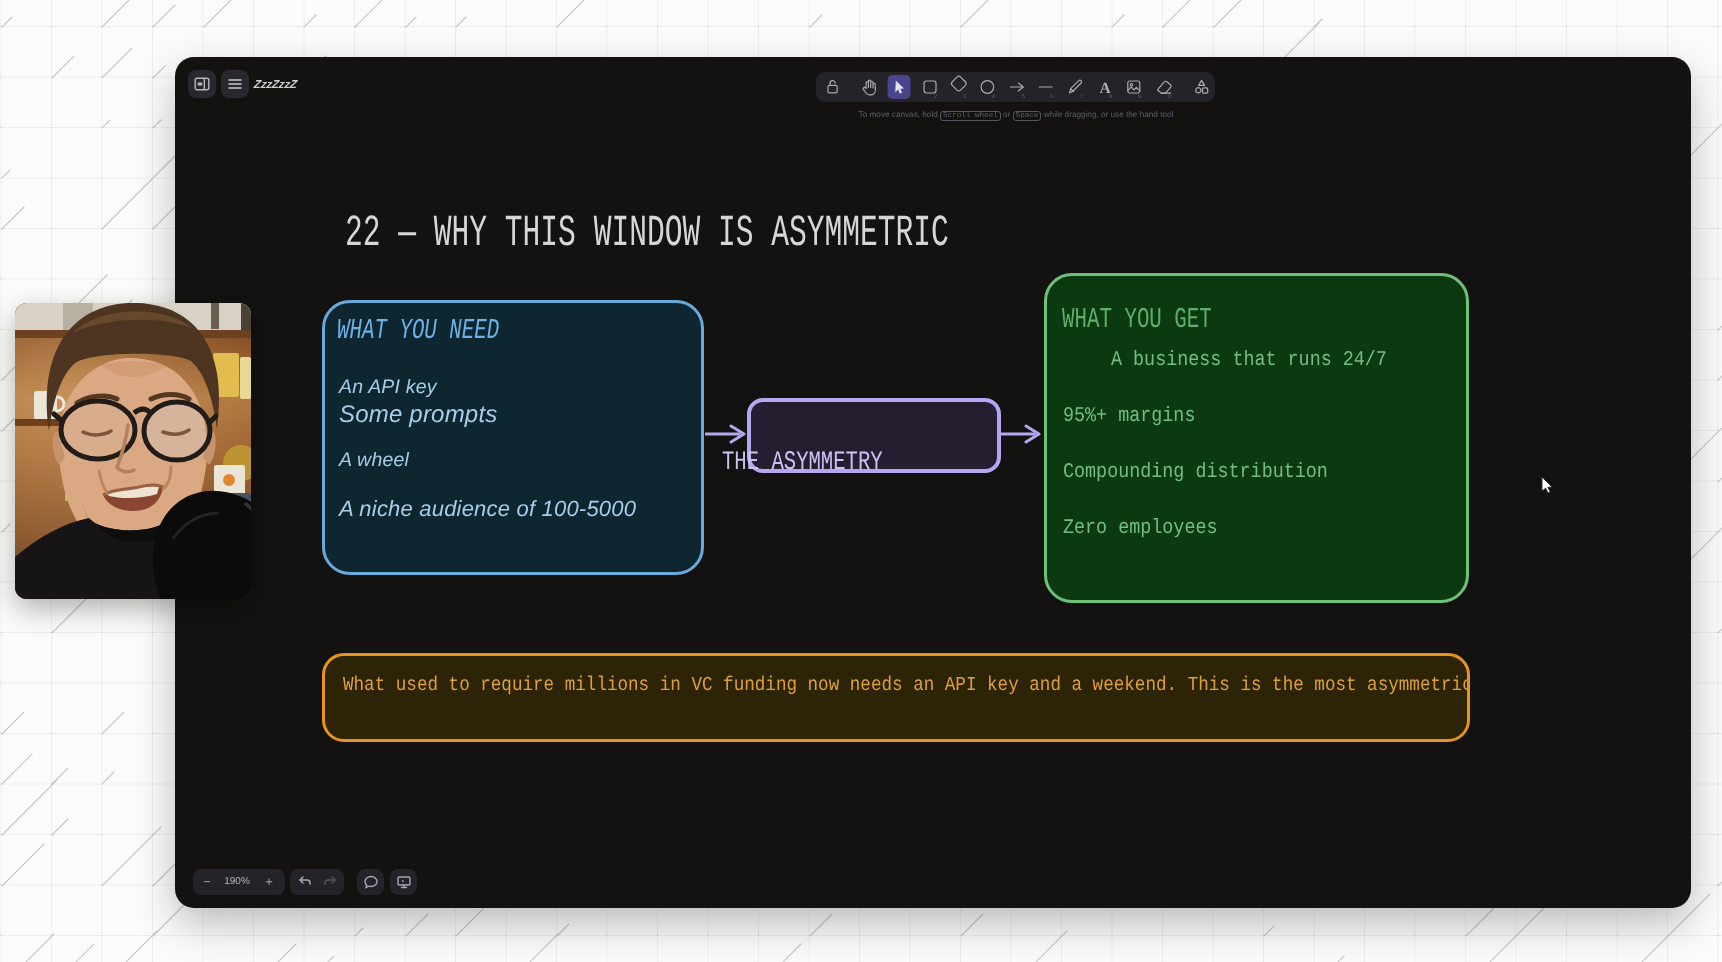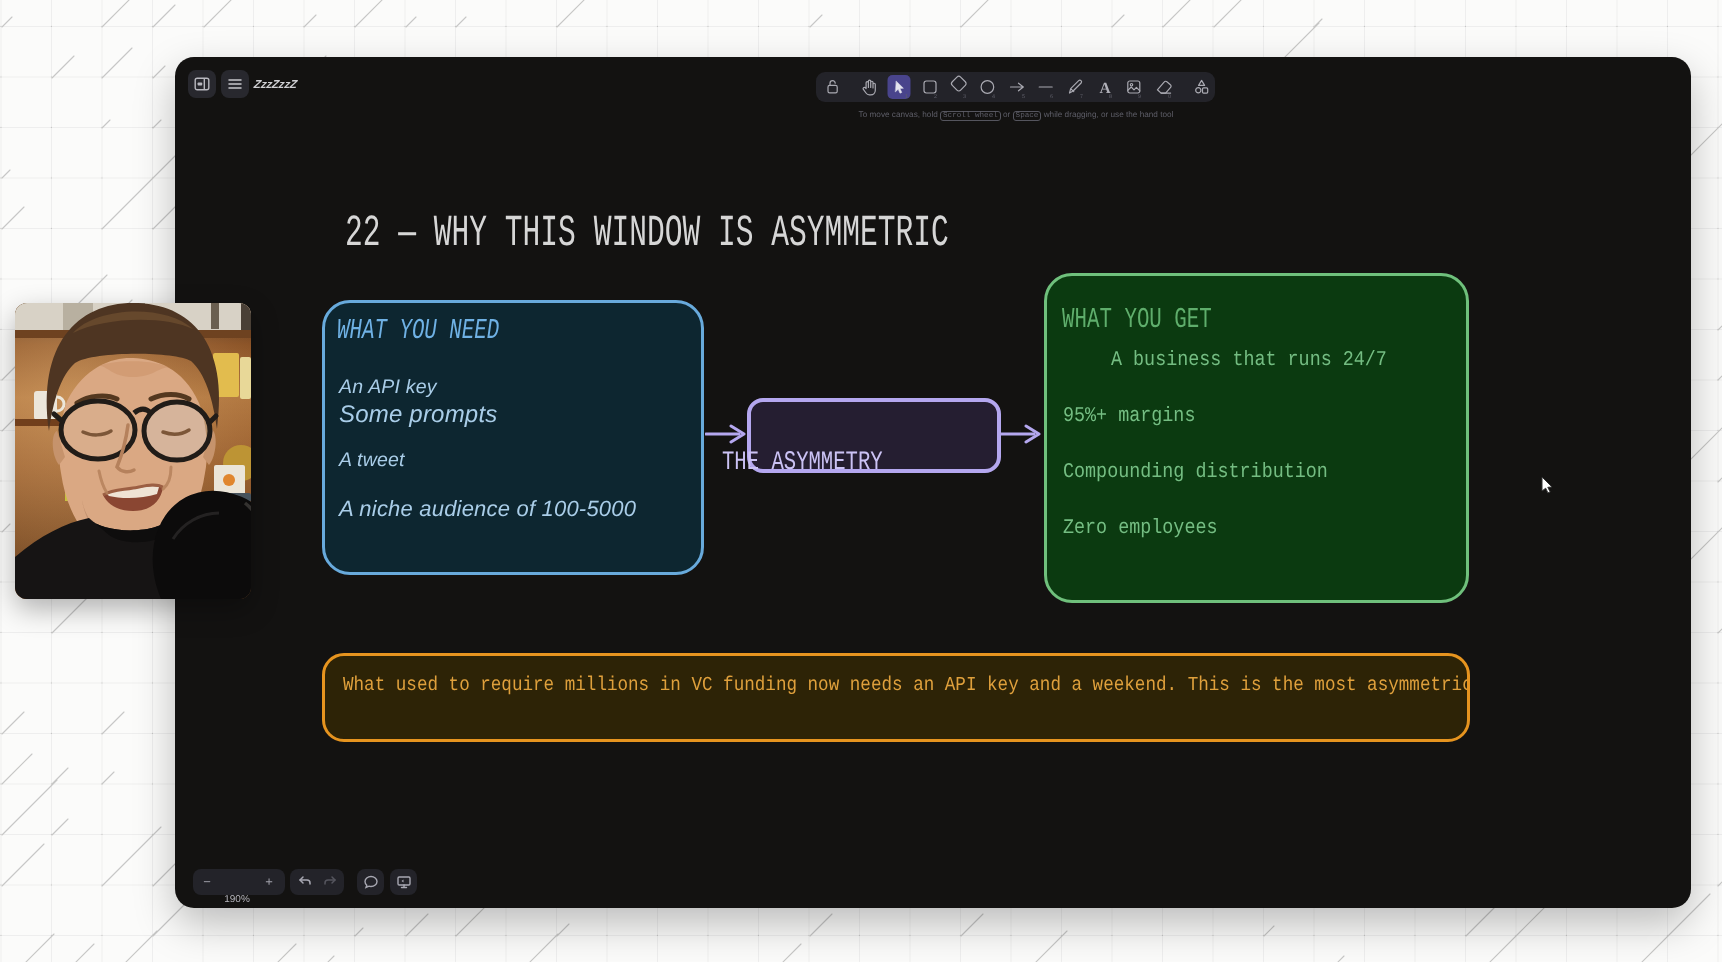--- a/index.html
+++ b/index.html
@@ -92,21 +92,21 @@
 </svg>
 
 <div class="abs" style="left:816px;top:110px;width:400px;text-align:center;color:#5e5e68;font-size:8.2px;">To move canvas, hold <span class="mono" style="border:1px solid #55555e;border-radius:3px;padding:0 2px;font-size:7.6px;">Scroll wheel</span> or <span class="mono" style="border:1px solid #55555e;border-radius:3px;padding:0 2px;font-size:7.6px;">Space</span> while dragging, or use the hand tool</div>
 
 <div class="abs mono" style="left:345px;top:224px;"><span class="sy" style="font-size:29.6px;transform:scaleY(1.50);color:#d6d6d6;">22 — WHY THIS WINDOW IS ASYMMETRIC</span></div>
 
 <div class="abs" style="left:322px;top:300px;width:382px;height:275px;background:#0d2630;border:3px solid #68aadc;border-radius:28px;box-sizing:border-box;"></div>
 <div class="abs mono" style="left:337px;top:325px;font-style:italic;"><span class="sy" style="font-size:20.8px;transform:scaleY(1.38);color:#6fb1e4;">WHAT YOU NEED</span></div>
 <div class="abs hw" style="left:339px;top:356px;font-size:19.5px;color:#a9cde8;margin-top:20px;">An API key</div>
 <div class="abs hw" style="left:339px;top:401px;font-size:24px;color:#a9cde8;">Some prompts</div>
-<div class="abs hw" style="left:339px;top:449px;font-size:19.5px;color:#a9cde8;">A tweet</div>
+<div class="abs hw" style="left:339px;top:449px;font-size:19.5px;color:#a9cde8;">A wheel</div>
 <div class="abs hw" style="left:339px;top:496px;font-size:22px;color:#a9cde8;">A niche audience of 100-5000</div>
 
 <div class="abs" style="left:747px;top:398px;width:254px;height:75px;background:#251e31;border:4px solid #b4a7ef;border-radius:16px;box-sizing:border-box;"></div>
 <div class="abs mono" style="left:722px;top:427px;margin-top:28px;"><span class="sy" style="font-size:20.6px;transform:scaleY(1.30);color:#cbc2f4;">THE ASYMMETRY</span></div>
 
 <svg class="abs" style="left:705px;top:424px" width="46" height="20" viewBox="0 0 46 20">
     <path d="M1 10h33" stroke="#b4a7ef" stroke-width="3" fill="none" stroke-linecap="round"></path>
     <path d="M26 2l13 8-13 8" stroke="#b4a7ef" stroke-width="3" fill="none" stroke-linecap="round" stroke-linejoin="round"></path>
   </svg>
 <svg class="abs" style="left:1000px;top:424px" width="46" height="20" viewBox="0 0 46 20">
@@ -124,21 +124,21 @@
 <div class="abs" style="left:322px;top:653px;width:1148px;height:89px;background:#2d2306;border:3px solid #e6941f;border-radius:22px;box-sizing:border-box;overflow:hidden;"></div>
 <div class="abs" style="left:325px;top:656px;width:1142px;height:83px;overflow:hidden;border-radius:18px;">
     <div class="mono abs" style="left:18px;top:21px;"><span class="sy" style="font-size:17.6px;transform:scaleY(1.13);color:#dfa03c;">What used to require millions in VC funding now needs an API key and a weekend. This is the most asymmetric window in history.</span></div>
   </div>
 
 <div class="abs" style="left:193px;top:869px;width:92px;height:26px;background:#232329;border-radius:8px;"></div>
 <div class="abs" style="left:290px;top:869px;width:54px;height:26px;background:#232329;border-radius:8px;"></div>
 <div class="abs" style="left:357px;top:869px;width:27px;height:26px;background:#232329;border-radius:8px;"></div>
 <div class="abs" style="left:390px;top:869px;width:27px;height:26px;background:#232329;border-radius:8px;"></div>
 <div class="abs" style="left:199px;top:874px;width:16px;text-align:center;color:#a0a0aa;font-size:13px;">−</div>
-<div class="abs" style="left:214px;top:876px;width:46px;text-align:center;color:#b5b5bd;font-size:10px;font-family:'Liberation Sans',sans-serif;margin-top:18px;">190%</div>
+<div class="abs" style="left:214px;top:876px;width:46px;text-align:center;color:#b5b5bd;font-size:10px;font-family:'Liberation Sans',sans-serif;">190%</div>
 <div class="abs" style="left:261px;top:874px;width:16px;text-align:center;color:#a0a0aa;font-size:13px;">+</div>
 <svg class="abs" style="left:297px;top:874px" width="16" height="16" viewBox="0 0 16 16">
     <path d="M6 3L3 6l3 3" stroke="#a8a8b2" stroke-width="1.5" fill="none" stroke-linecap="round" stroke-linejoin="round"></path>
     <path d="M3 6h7a3 3 0 013 3v1" stroke="#a8a8b2" stroke-width="1.5" fill="none" stroke-linecap="round"></path>
   </svg>
 <svg class="abs" style="left:322px;top:874px" width="16" height="16" viewBox="0 0 16 16">
     <path d="M10 3l3 3-3 3" stroke="#55555e" stroke-width="1.5" fill="none" stroke-linecap="round" stroke-linejoin="round"></path>
     <path d="M13 6H6a3 3 0 00-3 3v1" stroke="#55555e" stroke-width="1.5" fill="none" stroke-linecap="round"></path>
   </svg>
 <svg class="abs" style="left:363px;top:874px" width="16" height="16" viewBox="0 0 16 16">

